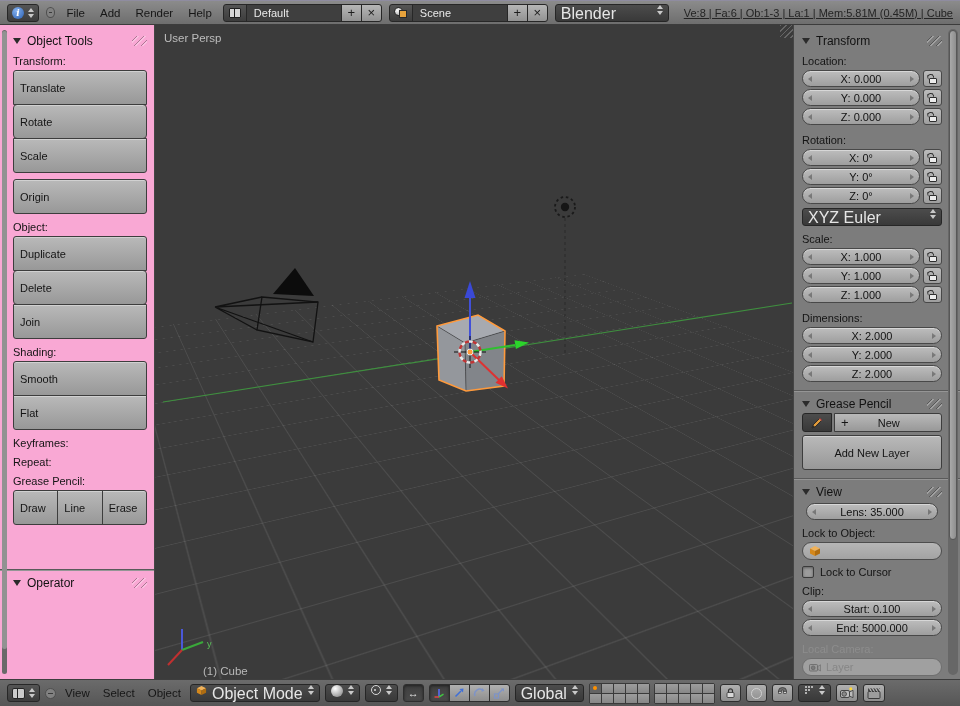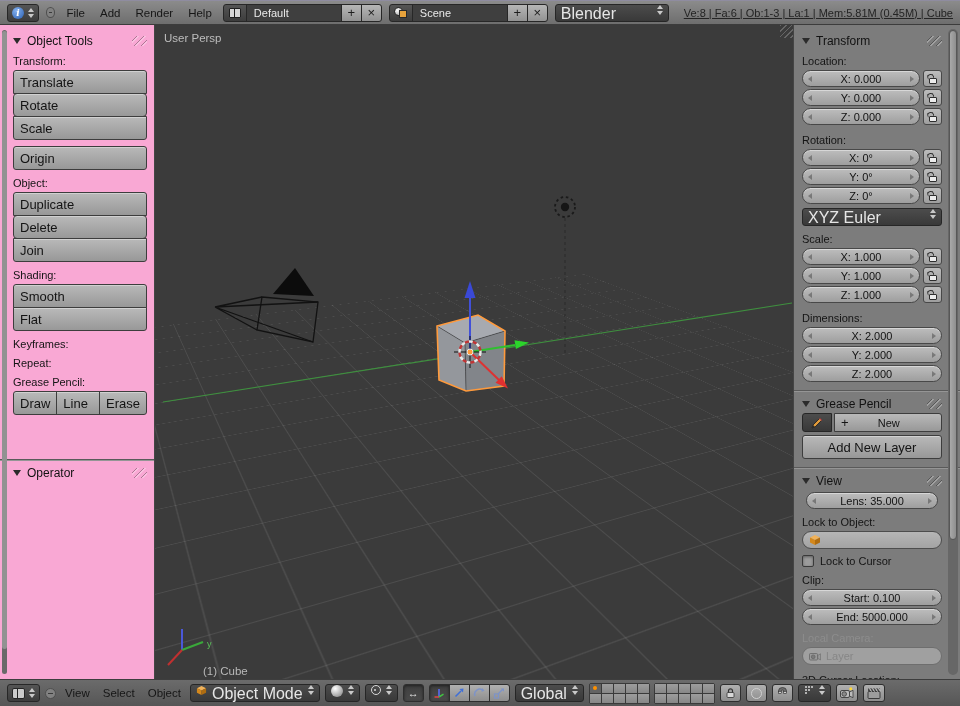--- a/index.html
+++ b/index.html
@@ -42,21 +42,21 @@
   .main { flex: 1; display: flex; min-height: 0; }
 
   
   .tool-shelf { width: 155px; flex: none; background: #f9a8d4; border-right: 1px solid #454545; position: relative; padding: 5px 7px 0 13px; overflow: hidden; }
   .shelf-scroll { position: absolute; left: 2px; top: 5px; bottom: 5px; width: 5px; background: #696969; border-radius: 3px; }
   .shelf-scroll .thumb { position: absolute; left: 0; right: 0; top: 1px; height: 96%; background: #929292; border-radius: 3px; }
   .panel-head { display: flex; align-items: center; gap: 6px; font-size: 12px; color: #121212; margin: 3px 0 2px; position: relative; height: 15px; }
   .tri-down { width: 0; height: 0; border-left: 4px solid transparent; border-right: 4px solid transparent; border-top: 6px solid #2b2b2b; }
   .grip { margin-left: auto; width: 15px; height: 10px; background: repeating-linear-gradient(135deg, transparent 0 3px, rgba(0,0,0,0.30) 3px 4px, rgba(255,255,255,0.28) 4px 5px); }
   .section-label { font-size: 11px; color: #141414; margin: 7px 0 3px; }
-  .btn { display: flex; align-items: center; width: 100%; height: 24px; background: linear-gradient(#b9b9b9,#989898); border: 1px solid #3d3d3d; border-radius: 3px; font-size: 13px; color: #141414; padding: 0 6px; box-shadow: inset 0 1px 0 rgba(255,255,255,0.35); }
+  .btn { display: flex; align-items: center; width: 100%; height: 35px; background: linear-gradient(#b9b9b9,#989898); border: 1px solid #3d3d3d; border-radius: 3px; font-size: 11px; color: #141414; padding: 0 6px; box-shadow: inset 0 1px 0 rgba(255,255,255,0.35); }
   .btn.center { justify-content: center; }
   .btn-stack .btn { border-radius: 4px; margin-top: -1px; }
   .btn-stack .btn:first-child { border-radius: 3px 3px 0 0; margin-top: 0; }
   .btn-stack .btn:last-child { border-radius: 0 0 3px 3px; }
   .btn-row { display: flex; }
   .btn-row .btn { width: auto; flex: 1; border-radius: 0; margin-left: -1px; }
   .btn-row .btn:first-child { border-radius: 3px 0 0 3px; margin-left: 0; }
   .btn-row .btn:last-child { border-radius: 0 3px 3px 0; }
   .panel-sep { height: 1px; background: #5a5a5a; box-shadow: 0 1px 0 #959595; margin: 8px -7px 5px -13px; }
   .spacer { height: 36px; }

